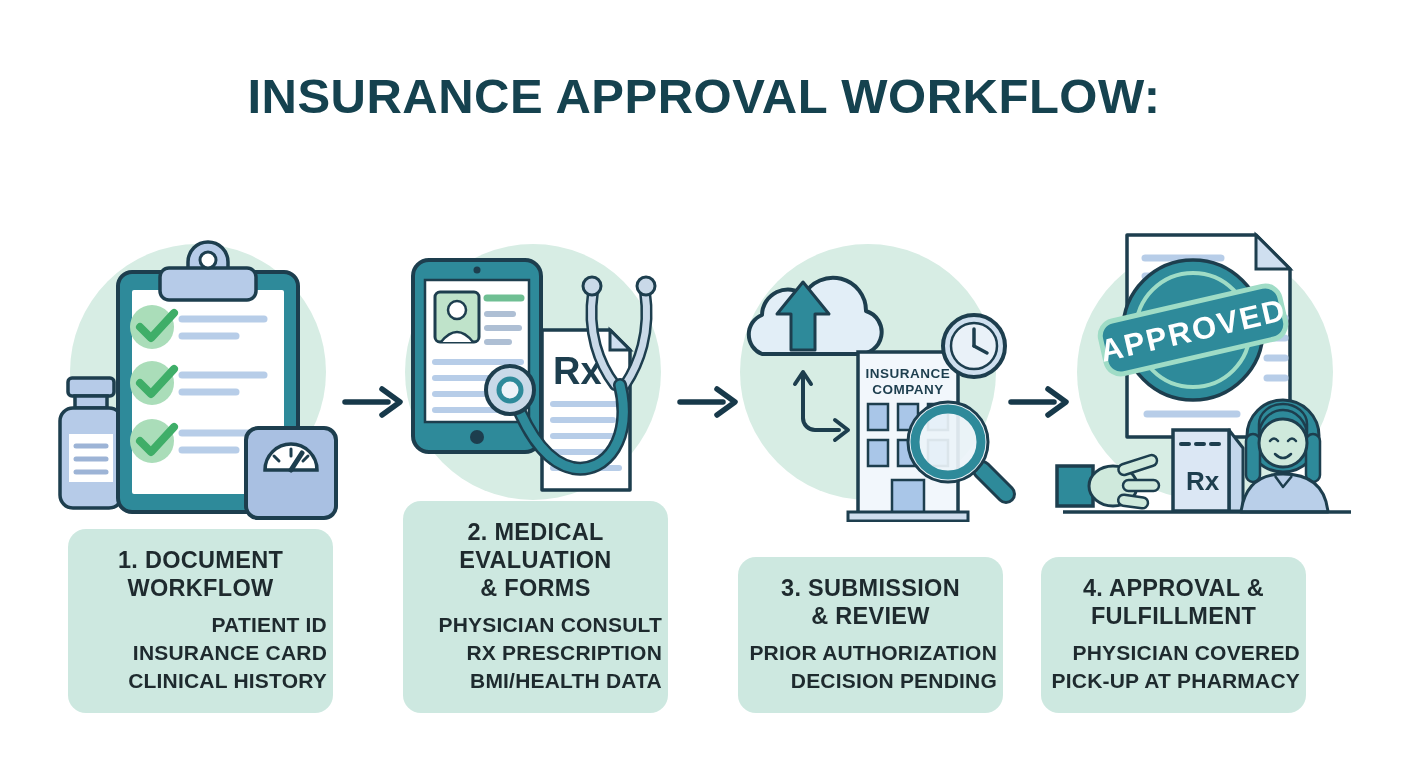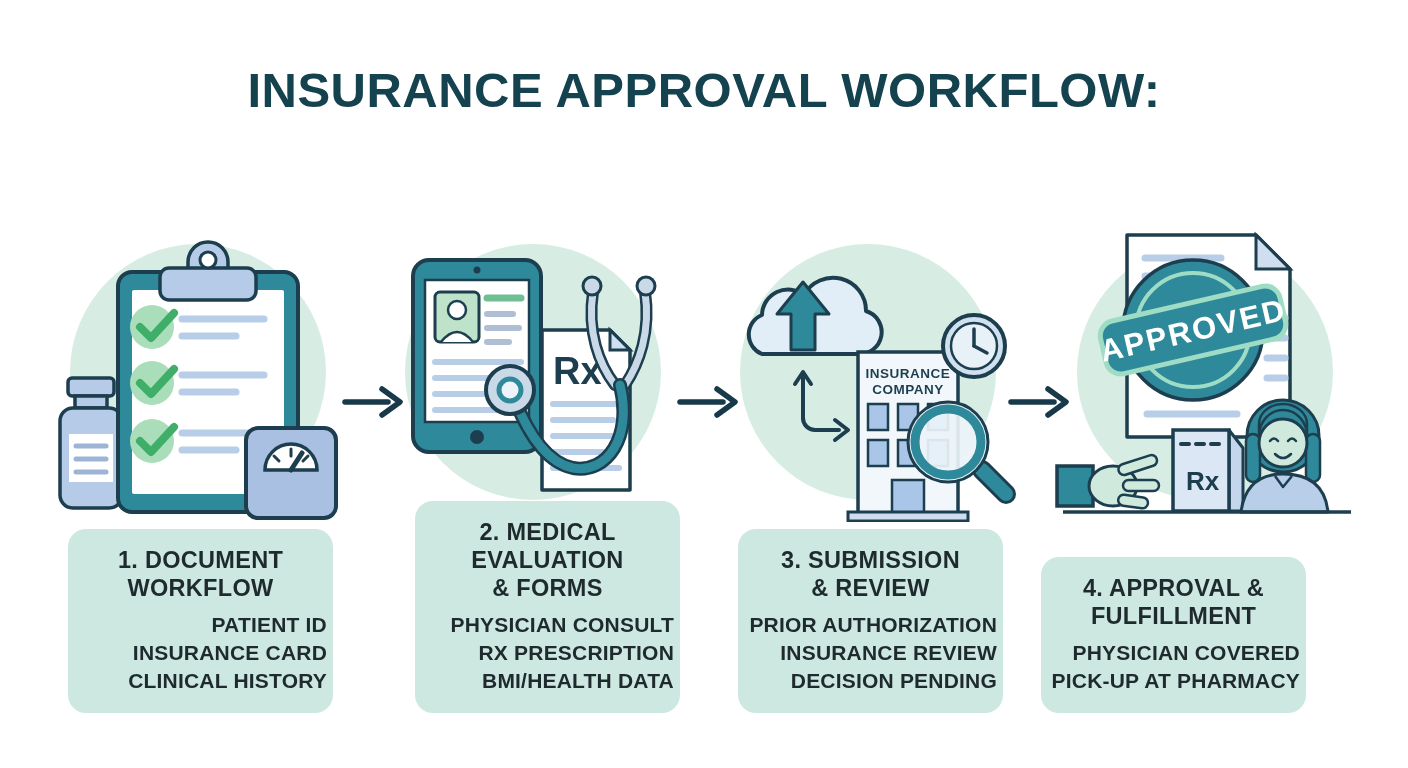--- a/index.html
+++ b/index.html
@@ -1,21 +1,21 @@
 <!DOCTYPE html>
 <html><head>
 <meta charset="utf-8">
 <style>
   html,body{margin:0;padding:0;background:#ffffff;}
   .canvas{
     position:relative;width:1408px;height:768px;background:#ffffff;
     font-family:"Liberation Sans",sans-serif;overflow:hidden;
   }
   .title{
-    position:absolute;top:62px;left:0;width:100%;
+    position:absolute;top:68px;left:0;width:100%;
     text-align:center;color:#15424f;font-weight:bold;
     font-size:49px;line-height:1.18;letter-spacing:0.5px;
   }
   .title span{display:block;}
   .icon{position:absolute;top:222px;width:300px;height:300px;}
   .arrow{position:absolute;top:382px;width:64px;height:40px;}
   .box{
     position:absolute;bottom:55px;width:265px;box-sizing:border-box;
     background:#cde8e0;border-radius:18px;text-align:center;
     padding:17px 6px 18px;color:#1e2a2e;
@@ -253,38 +253,37 @@
   <div class="box" style="left:68px">
     <h3>
       <span>1. DOCUMENT</span>
       <span>WORKFLOW</span>
     </h3>
     <p>PATIENT ID</p>
     <p>INSURANCE CARD</p>
     <p>CLINICAL HISTORY</p>
   </div>
 
-  <div class="box" style="left:415px">
+  <div class="box" style="left:403px">
     <h3>
       <span>2. MEDICAL</span>
       <span>EVALUATION</span>
       <span>&amp; FORMS</span>
     </h3>
     <p>PHYSICIAN CONSULT</p>
     <p>RX PRESCRIPTION</p>
     <p>BMI/HEALTH DATA</p>
   </div>
 
   <div class="box" style="left:738px">
     <h3>
       <span>3. SUBMISSION</span>
       <span>&amp; REVIEW</span>
     </h3>
     <p>PRIOR AUTHORIZATION</p>
-    <p>INSURANCE REVIEW</p>
     <p>DECISION PENDING</p>
   </div>
 
   <div class="box" style="left:1041px">
     <h3>
       <span>4. APPROVAL &amp;</span>
       <span>FULFILLMENT</span>
     </h3>
     <p>PHYSICIAN COVERED</p>
     <p>PICK-UP AT PHARMACY</p>

